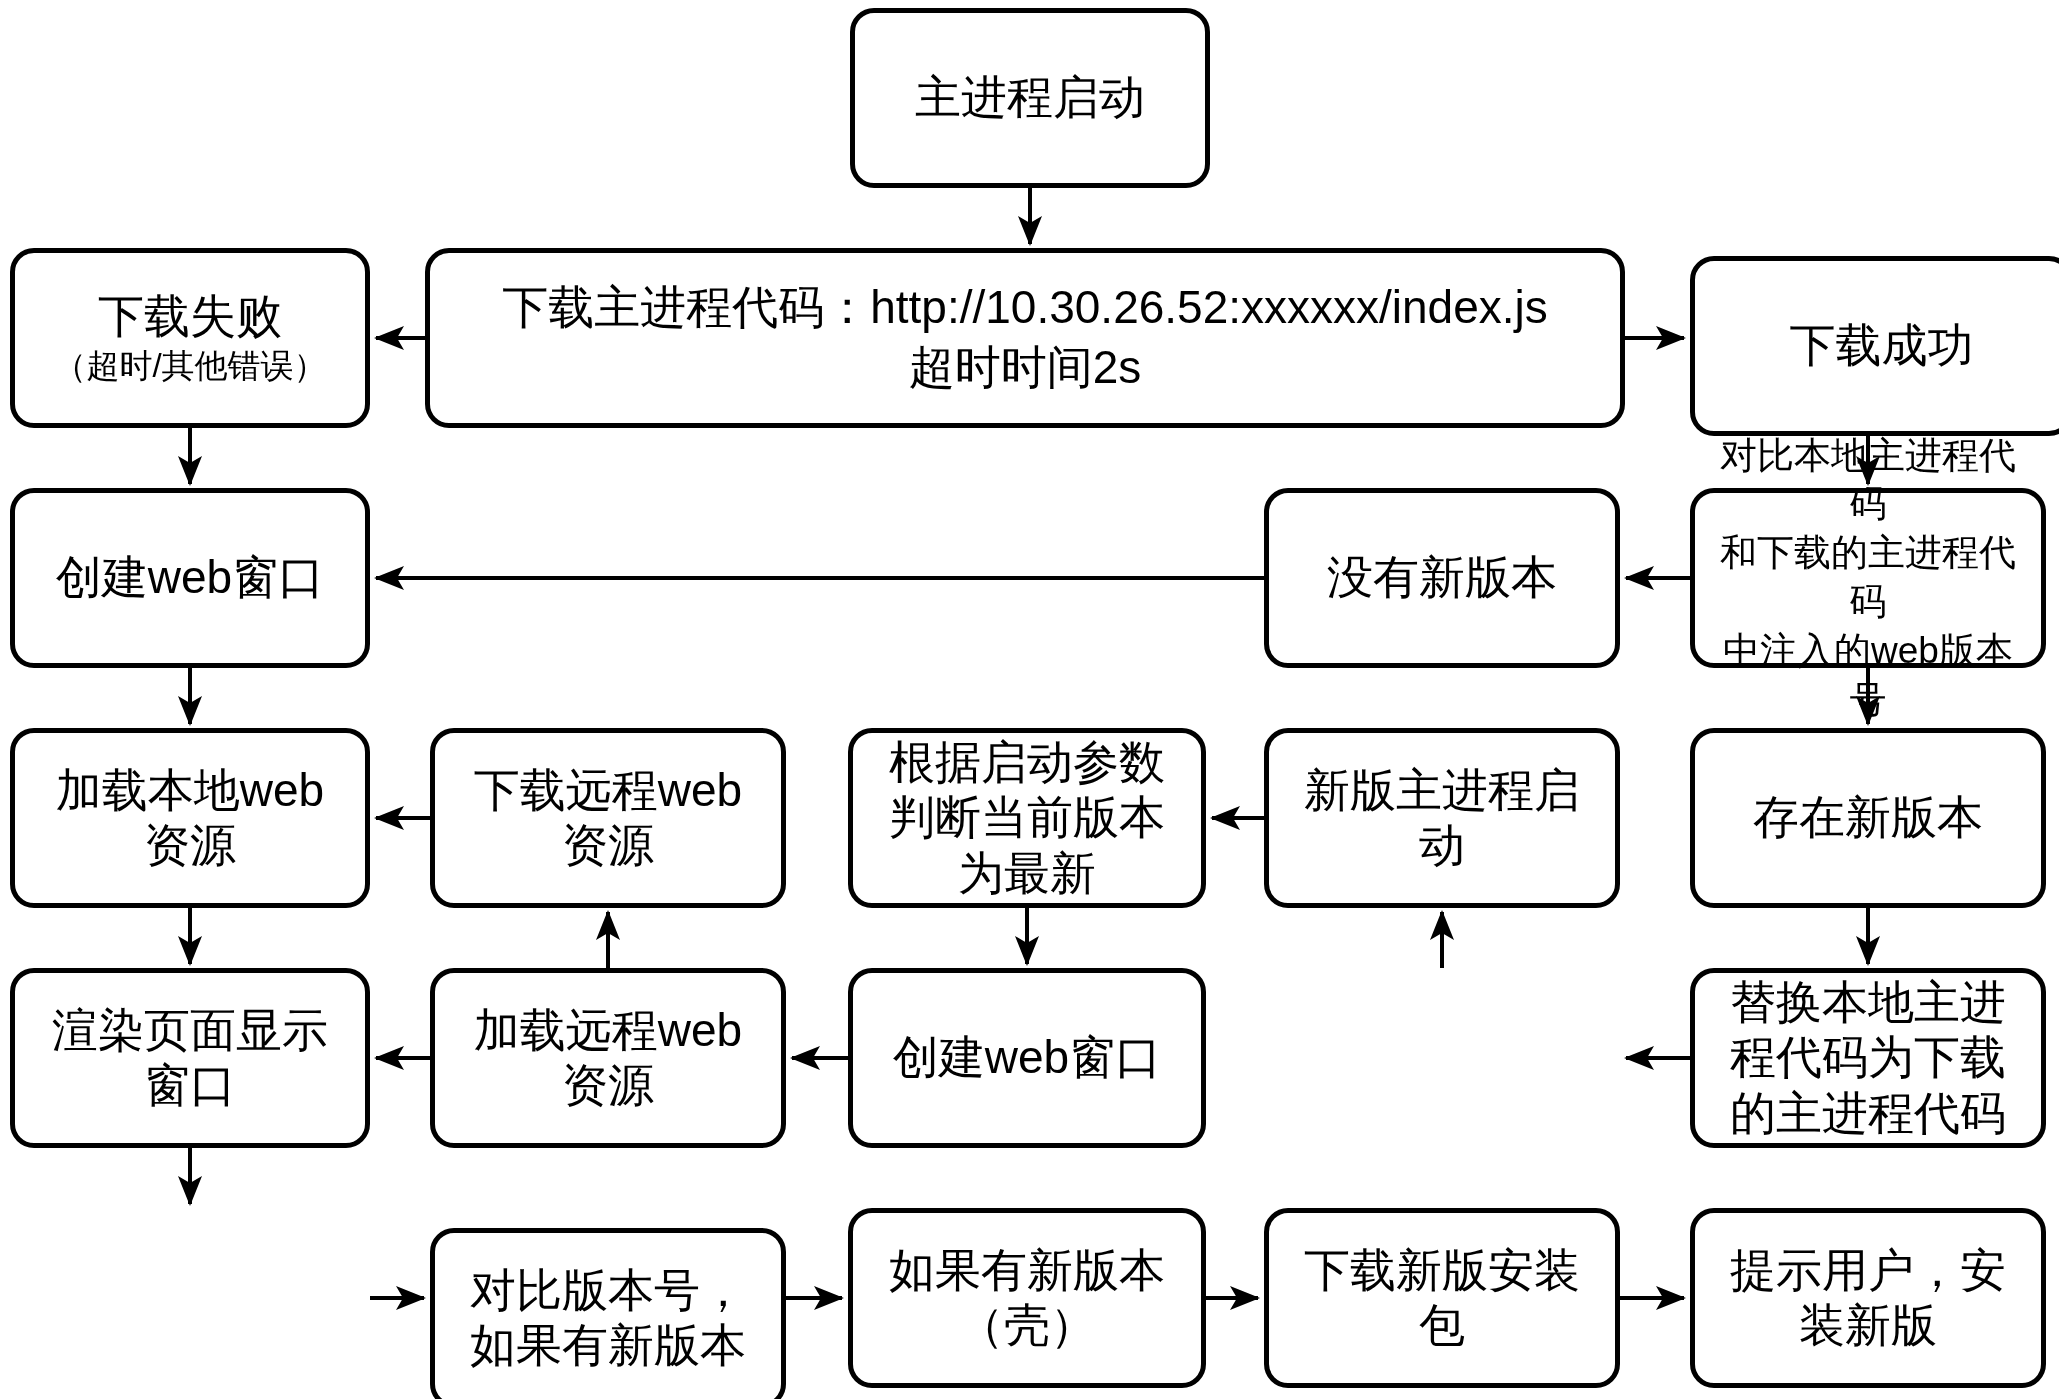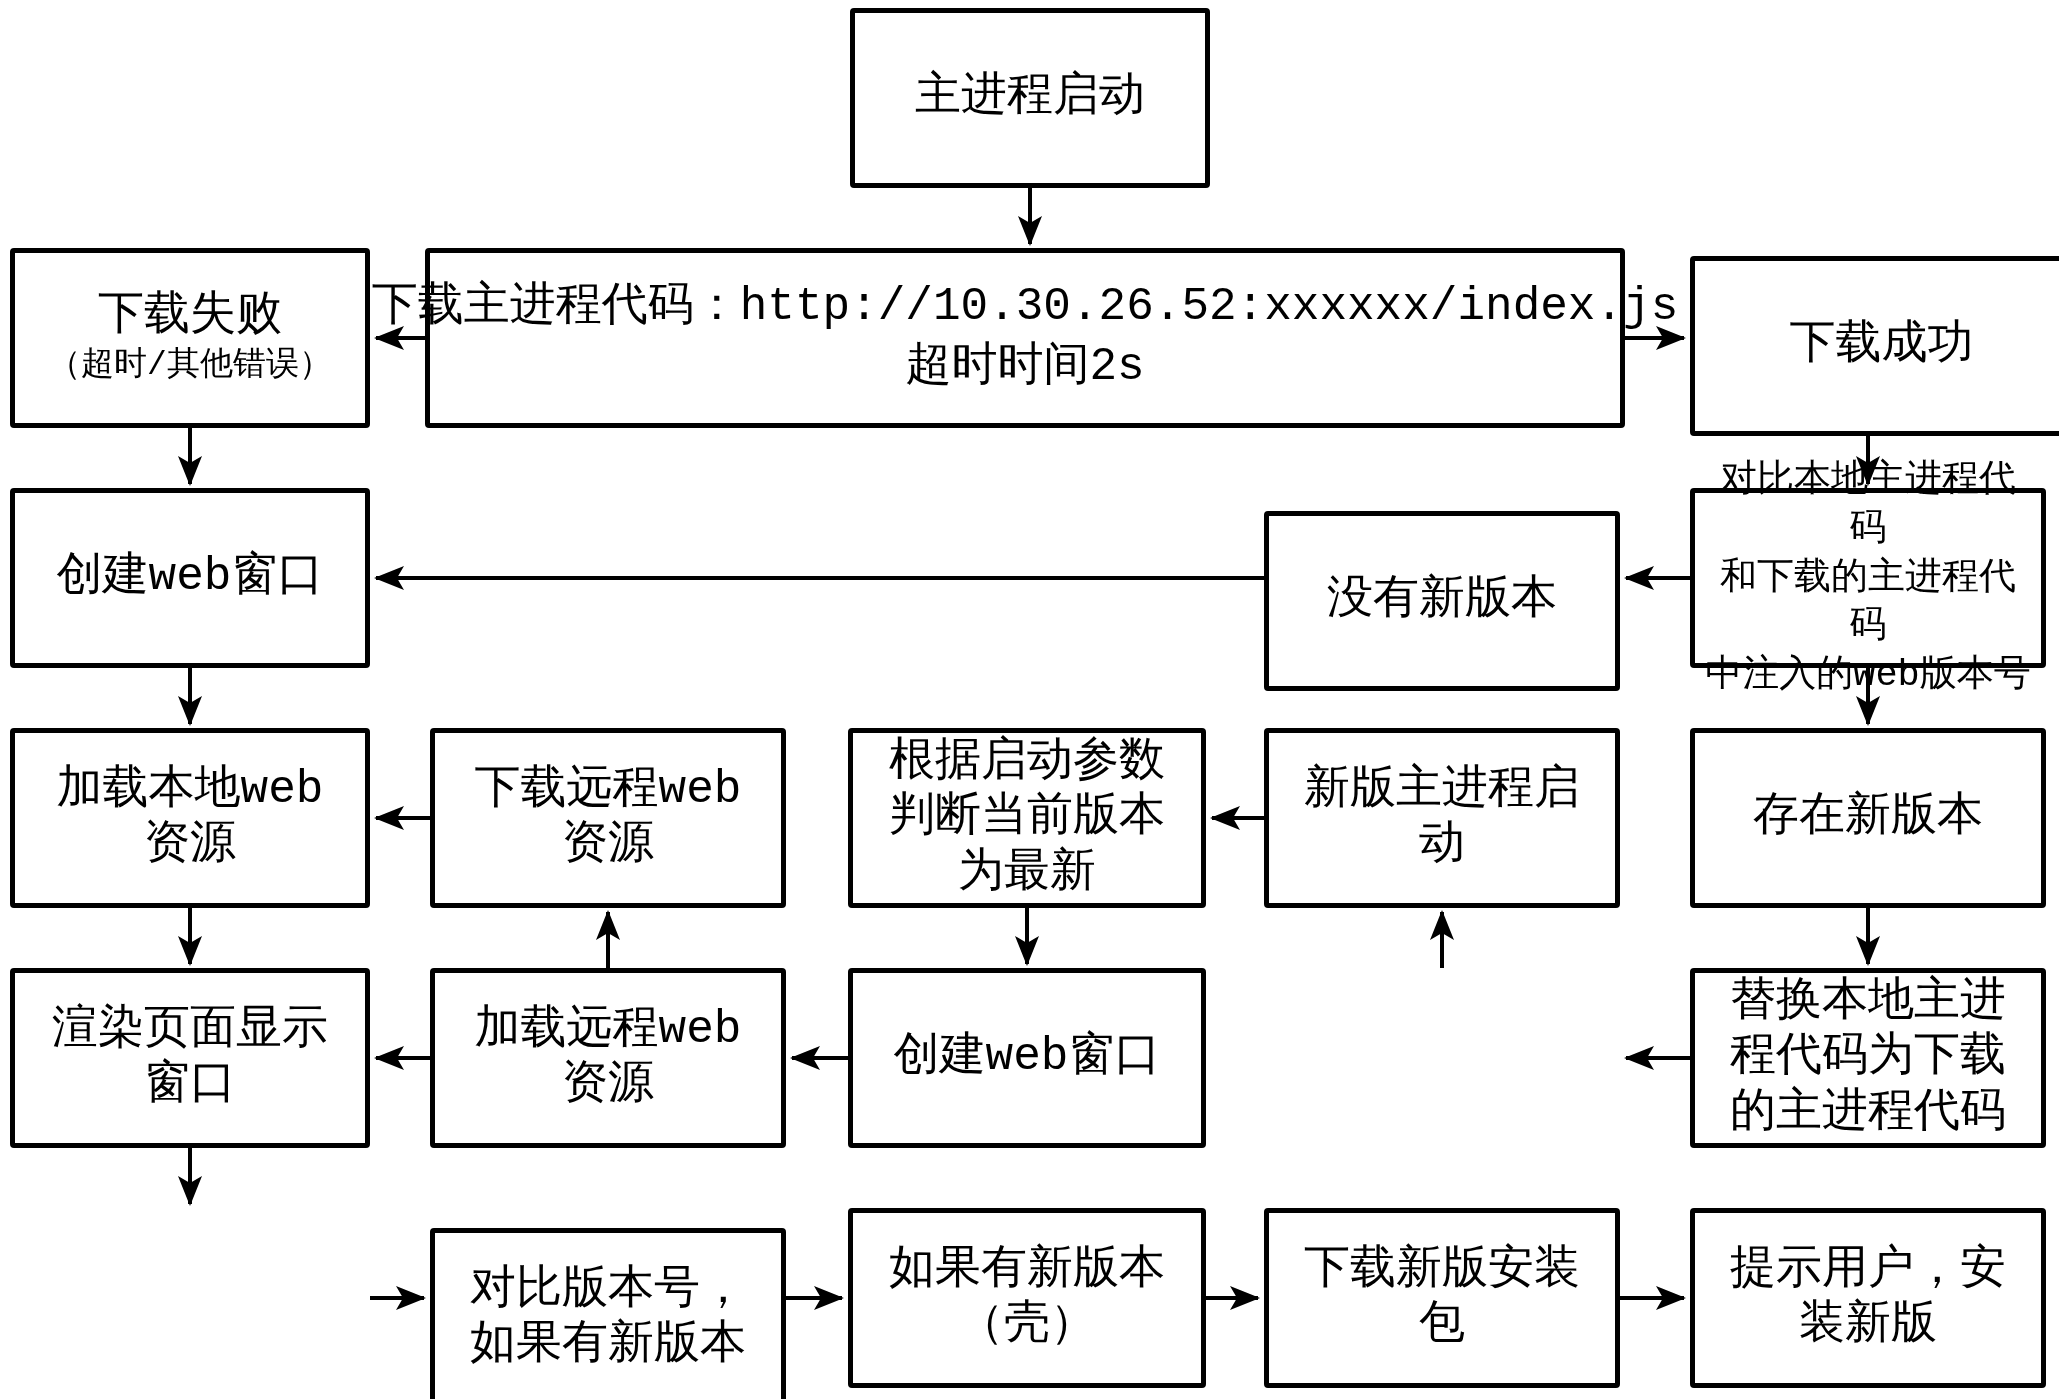--- a/index.html
+++ b/index.html
@@ -20,29 +20,28 @@
   .edge {
     stroke: #000000;
     stroke-width: 4;
     fill: none;
   }
   .node {
     position: absolute;
     box-sizing: border-box;
     background: #ffffff;
     border: 5px solid #000000;
-    border-radius: 4px;
+    border-radius: 24px;
     display: flex;
     flex-direction: column;
     align-items: center;
     justify-content: center;
     text-align: center;
     z-index: 2;
     padding: 4px 10px;
-    font-family: Liberation Mono, monospace;
   }
   .node .lbl {
     white-space: pre-line;
     font-size: 46px;
     line-height: 1.24;
     color: #000000;
   }
   .node .lbl.small { font-size: 33px; line-height: 1.3; }
   .node .lbl.dense { font-size: 37px; line-height: 1.32; }
   .node .lbl.tight { line-height: 1.2; }
@@ -100,21 +99,21 @@
   </div>
 
   <div class="node" style="left:1690px; top:256px; width:383px; height:180px;align-items:center;">
     <span class="lbl">下载成功</span>
   </div>
 
   <div class="node" style="left:10px; top:488px; width:360px; height:180px;">
     <span class="lbl">创建web窗口</span>
   </div>
 
-  <div class="node" style="left:1264px; top:488px; width:356px; height:180px;margin-top:23px;">
+  <div class="node" style="left:1264px; top:488px; width:356px; height:180px;">
     <span class="lbl">没有新版本</span>
   </div>
 
   <div class="node" style="left:1690px; top:488px; width:356px; height:180px;">
     <span class="lbl dense">对比本地主进程代码
 和下载的主进程代码
 中注入的web版本号</span>
   </div>
 
   <div class="node" style="left:10px; top:728px; width:360px; height:180px;">

